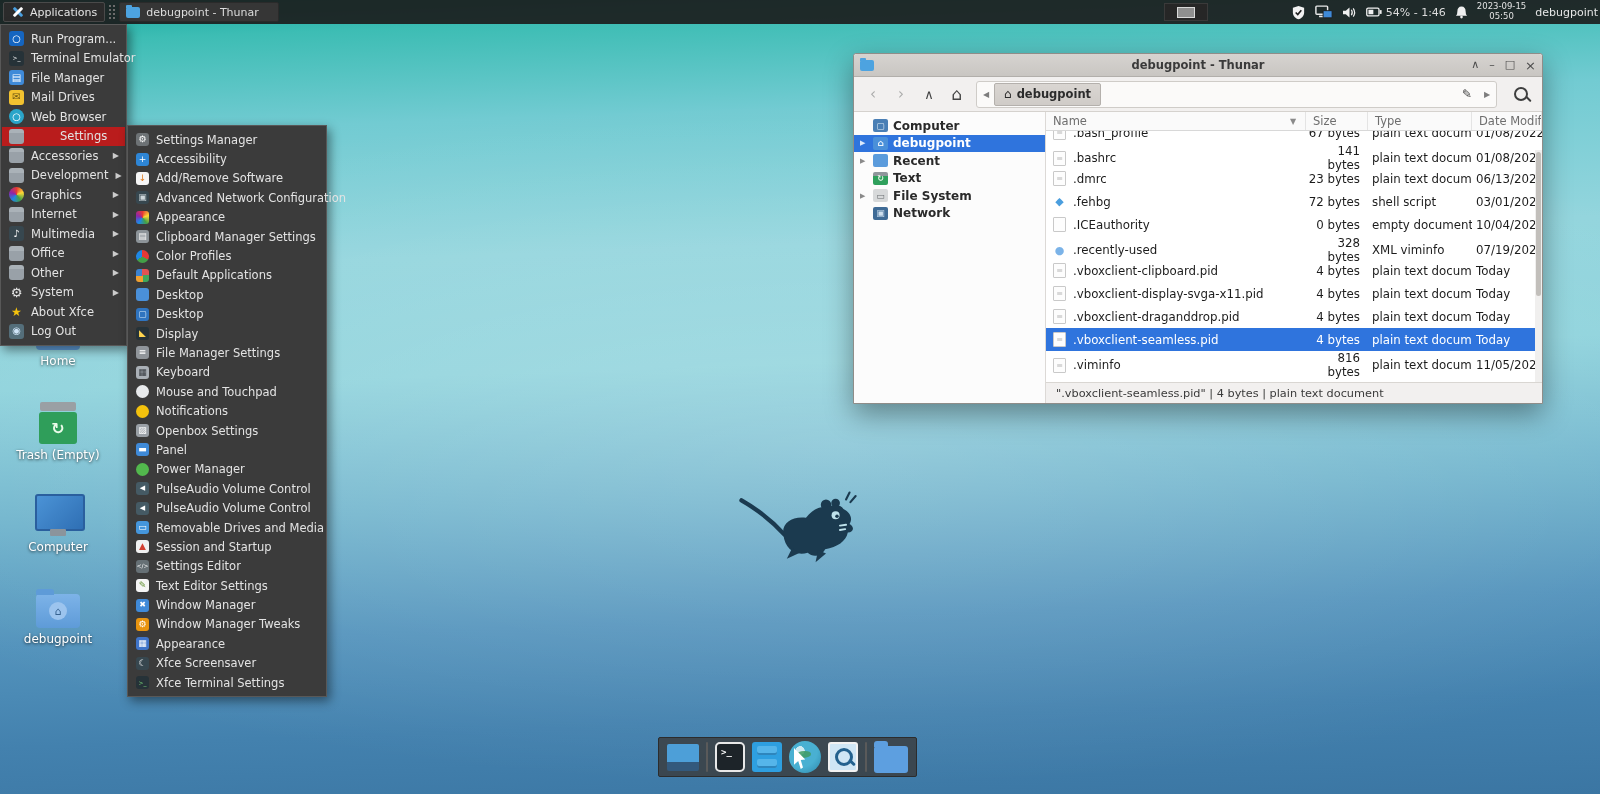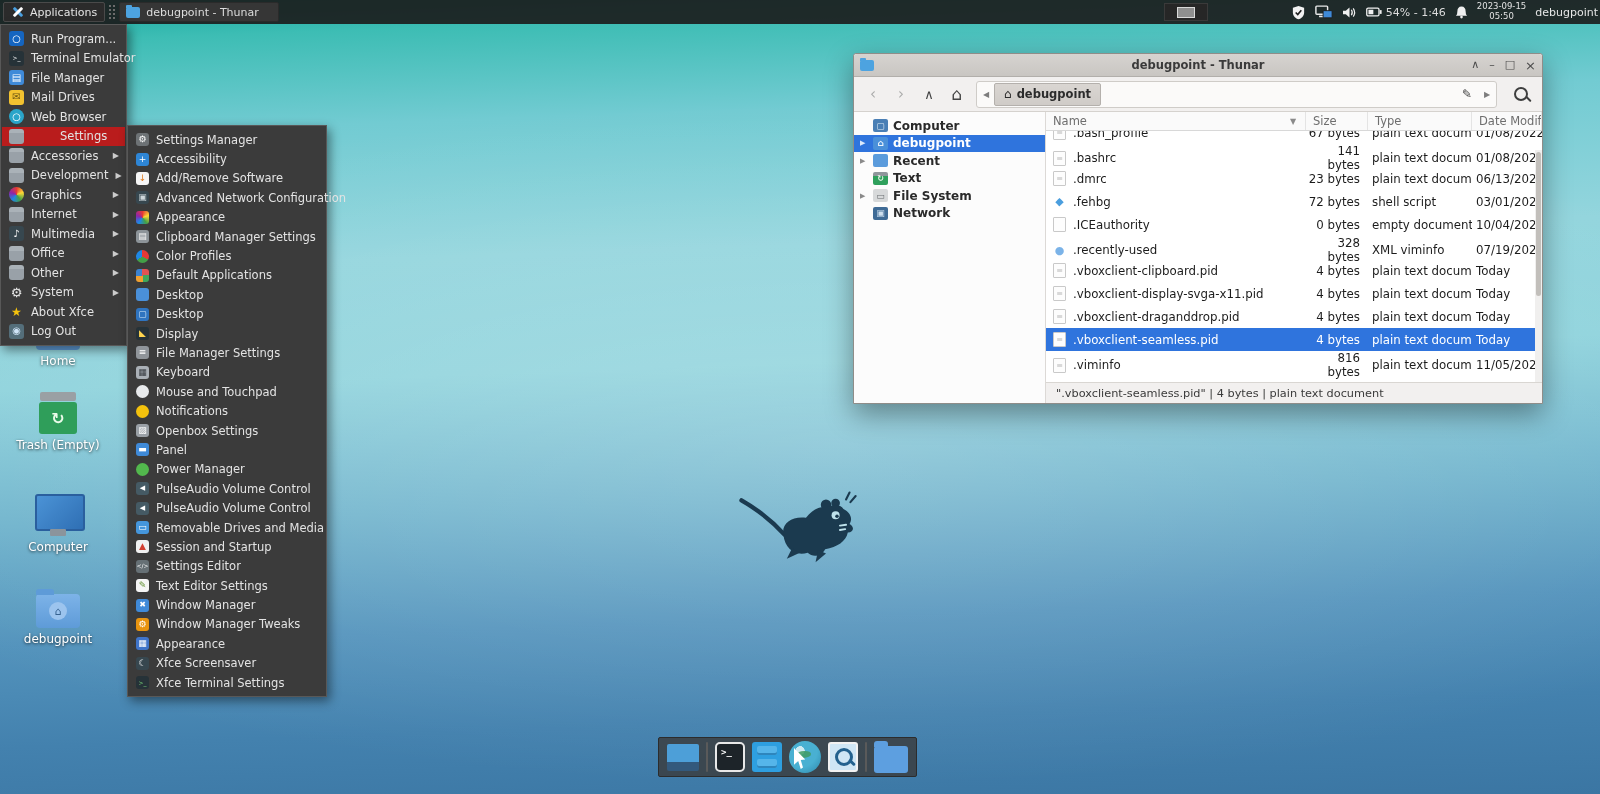--- a/index.html
+++ b/index.html
@@ -172,21 +172,21 @@
     </g>
   </svg>
 
   <div id="desk-icons">
 
       <div class="desk-icon" data-name="desktop-icon" data-kind="folder" style="left: 10px; top: 310px;">
         <div class="desk-art" data-name="home-folder-icon"></div>
         <div class="desk-label" data-name="desktop-icon-label">Home</div>
       </div>
 
-      <div class="desk-icon" data-name="desktop-icon" data-kind="trash" style="left: 10px; top: 392px;">
+      <div class="desk-icon" data-name="desktop-icon" data-kind="trash" style="left: 10px; top: 402px;">
         <div class="desk-art" data-name="trash-icon"></div>
         <div class="desk-label" data-name="desktop-icon-label">Trash (Empty)</div>
       </div>
 
       <div class="desk-icon" data-name="desktop-icon" data-kind="computer" style="left: 10px; top: 494px;">
         <div class="desk-art" data-name="computer-icon"></div>
         <div class="desk-label" data-name="desktop-icon-label">Computer</div>
       </div>
 
       <div class="desk-icon" data-name="desktop-icon" data-kind="folder-home" style="left: 10px; top: 588px;">

